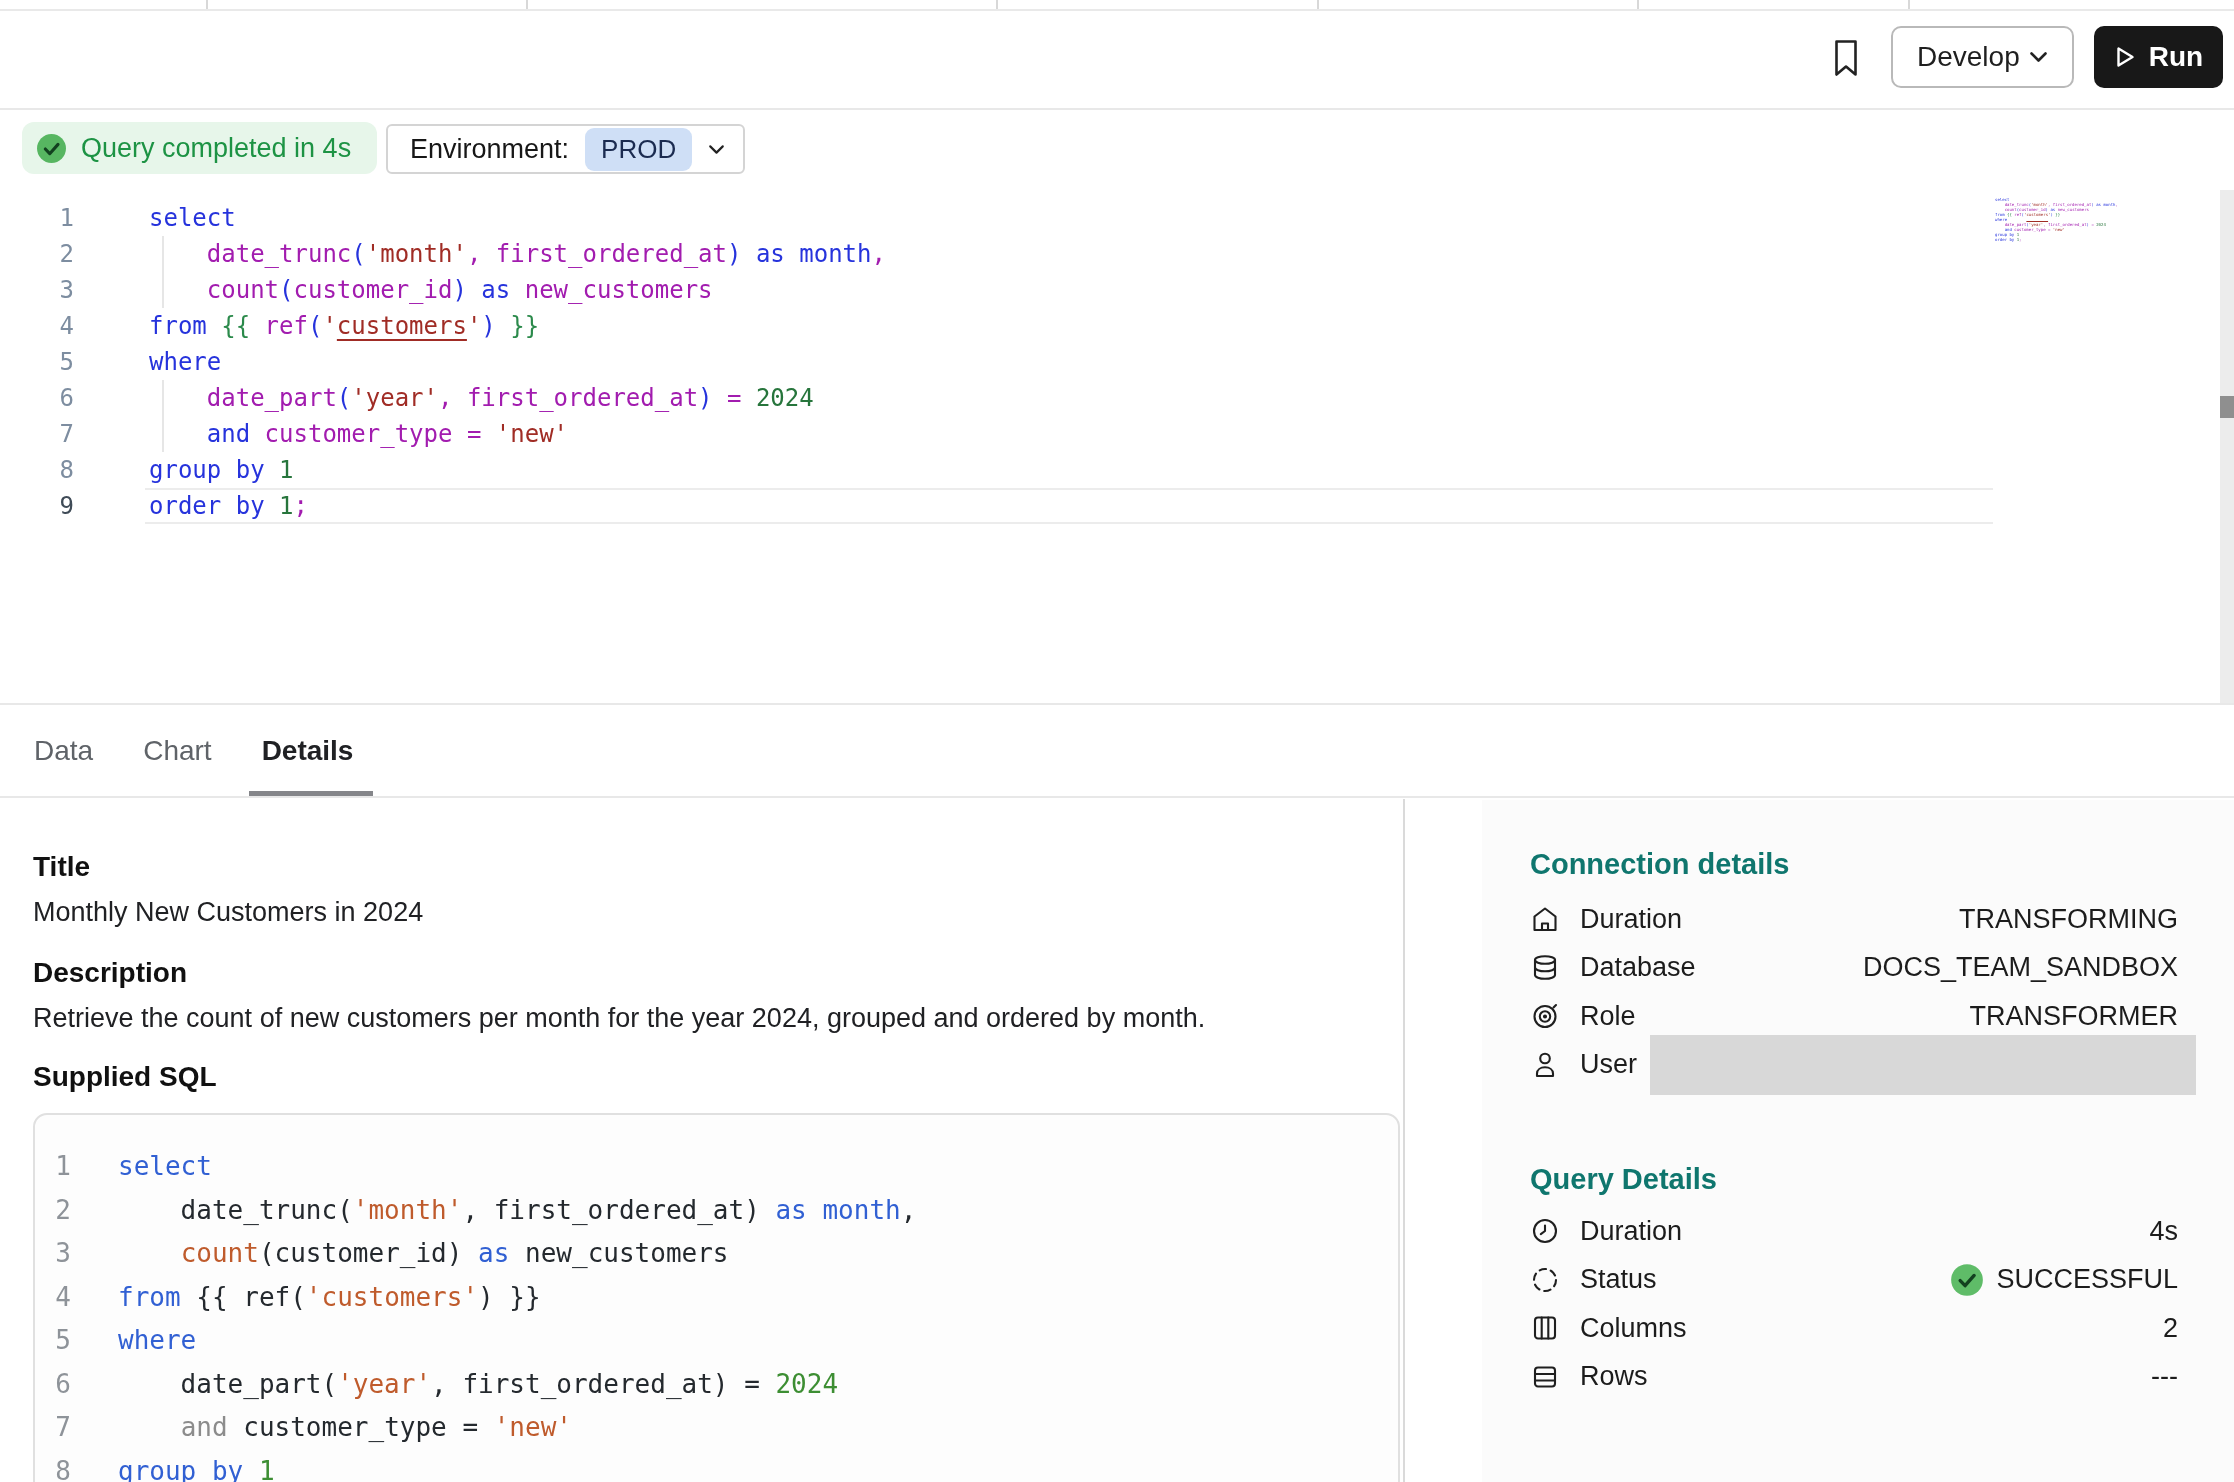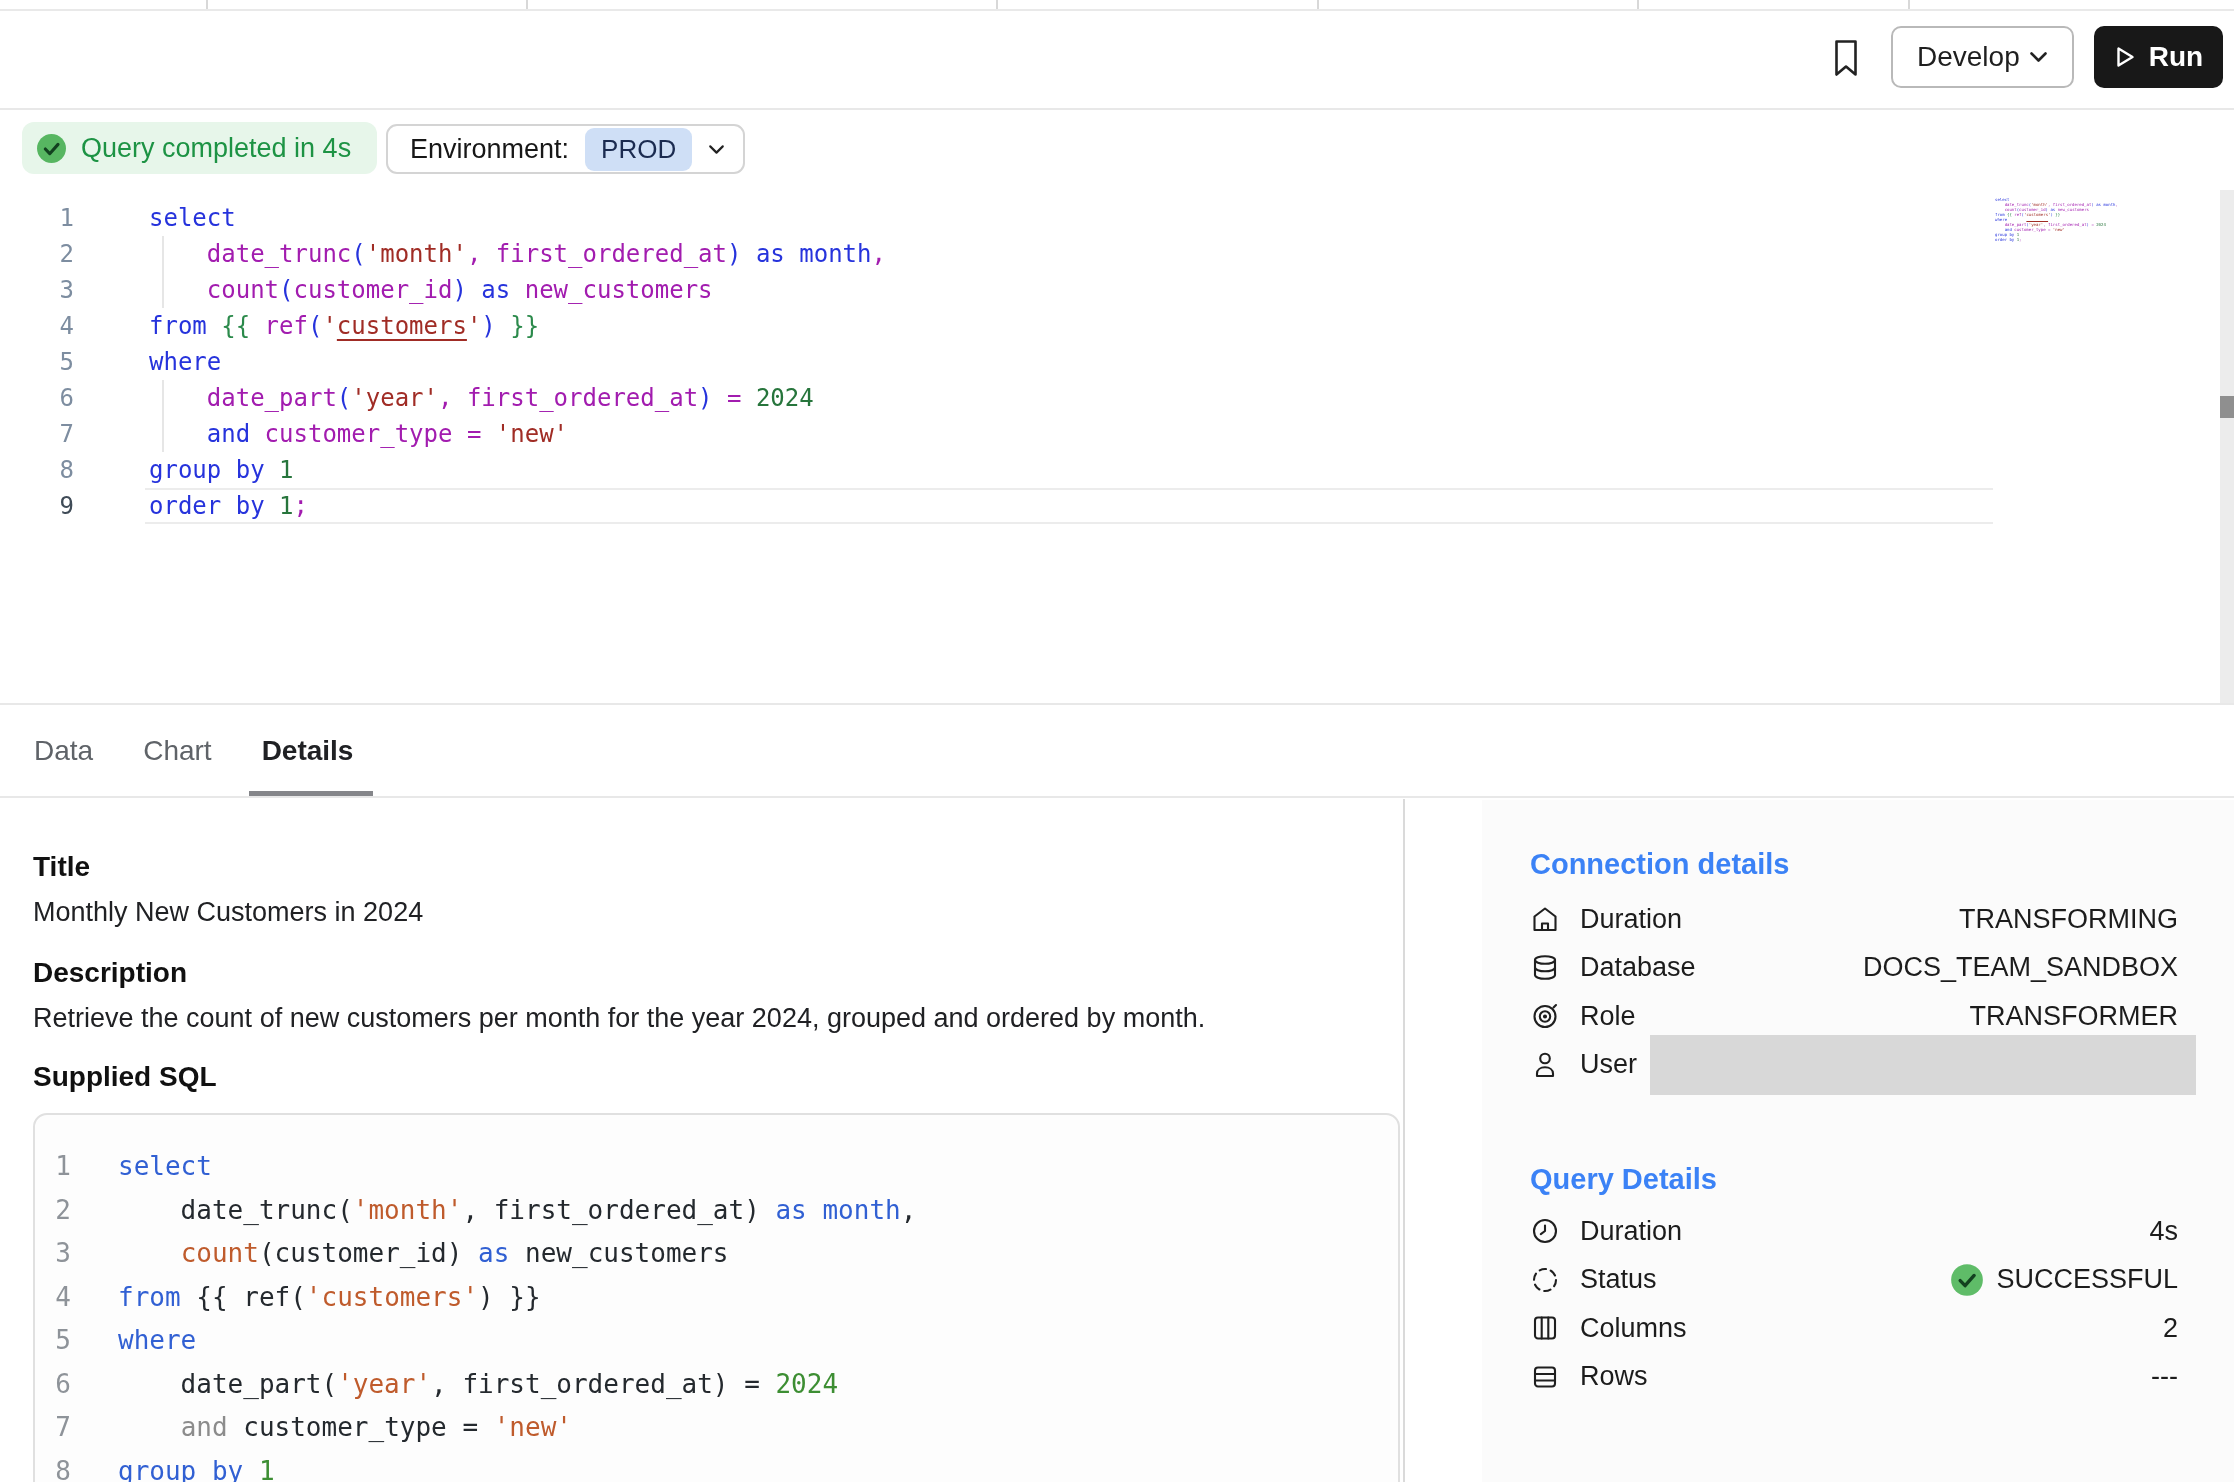--- a/index.html
+++ b/index.html
@@ -17,21 +17,21 @@
   .develop-btn{left:1891px;top:26px;width:183px;height:62px;border:2px solid #b9b9b9;border-radius:10px;
     background:#fff;display:flex;align-items:center;justify-content:space-between;padding:0 24px;box-sizing:border-box;
     font-size:28px;font-weight:500;cursor:pointer}
   .run-btn{left:2094px;top:26px;width:129px;height:62px;border-radius:10px;background:var(--run-bg,#181818);
     color:#fff;display:flex;align-items:center;justify-content:center;gap:13px;font-size:28px;font-weight:600;cursor:pointer}
 
   
   .green-pill{left:22px;top:122px;height:52px;border-radius:12px;background:var(--green-pill-bg,#e7f6ea);
     display:inline-flex;align-items:center;gap:14px;padding:0 26px 0 14px;
     font-size:27px;font-weight:500;color:var(--accent-green,#1d9344)}
-  .env-pill{left:386px;top:124px;height:50px;border-radius:11px;border:2px solid #d4d4d4;background:#fff;
+  .env-pill{left:386px;top:124px;height:50px;border-radius:6px;border:2px solid #d4d4d4;background:#fff;
     display:inline-flex;align-items:center;gap:16px;padding:0 18px 0 22px;box-sizing:border-box;cursor:pointer}
   .env-label{font-size:27px;color:#171717}
   .env-badge{background:var(--prod-bg,#cfdff6);color:var(--prod-text,#1b2b50);border-radius:9px;
     padding:6px 16px;font-size:26px;font-weight:500}
 
   
   .editor{left:0;top:200px;width:1995px;font-family:"DejaVu Sans Mono",monospace;font-size:24px}
   .code-line{height:36px;line-height:36px;display:flex;white-space:pre}
   .gutter{width:74px;text-align:right;color:#7d8da0;flex:none}
   .editor .gutter{font-size:24px}
@@ -73,21 +73,21 @@
   .sql-block .tok-k{color:var(--sql-keyword,#3160d3)}
   .sql-block .tok-s{color:var(--sql-string,#bf5b2c)}
   .sql-block .tok-f{color:var(--sql-string,#bf5b2c)}
   .sql-block .tok-n{color:var(--sql-number,#3d8e33)}
   .sql-block .tok-a{color:#8c8c8c}
   .sql-block .tok-t{color:#24292e}
 
   
   .panel-divider{left:1403px;top:799px;width:2px;height:683px;background:#dadada}
   .panel-bg{left:1482px;top:800px;width:752px;height:682px;background:#fbfbfb}
-  .panel-h{font-size:29px;font-weight:700;color:#3b82f6}
+  .panel-h{font-size:29px;font-weight:700;color:#0f766e}
   .rows-col{display:flex;flex-direction:column}
   .panel-row{height:48.5px;display:flex;align-items:center}
   .panel-row .icon{width:30px;height:30px;flex:none;display:flex;align-items:center}
   .panel-row .lbl{font-size:27px;color:#1c1c1c;margin-left:20px}
   .panel-row .spacer{flex:1}
   .panel-row .val{font-size:27px;color:#1c1c1c;white-space:nowrap}
   .redacted{background:var(--redaction,#d8d8d8);height:48px;width:180px;margin-right:-18px}
   .redacted.wide{width:546px;height:60px}
   .badge-circle{width:34px;height:34px;margin-right:12px;flex:none}
   svg{display:block}

